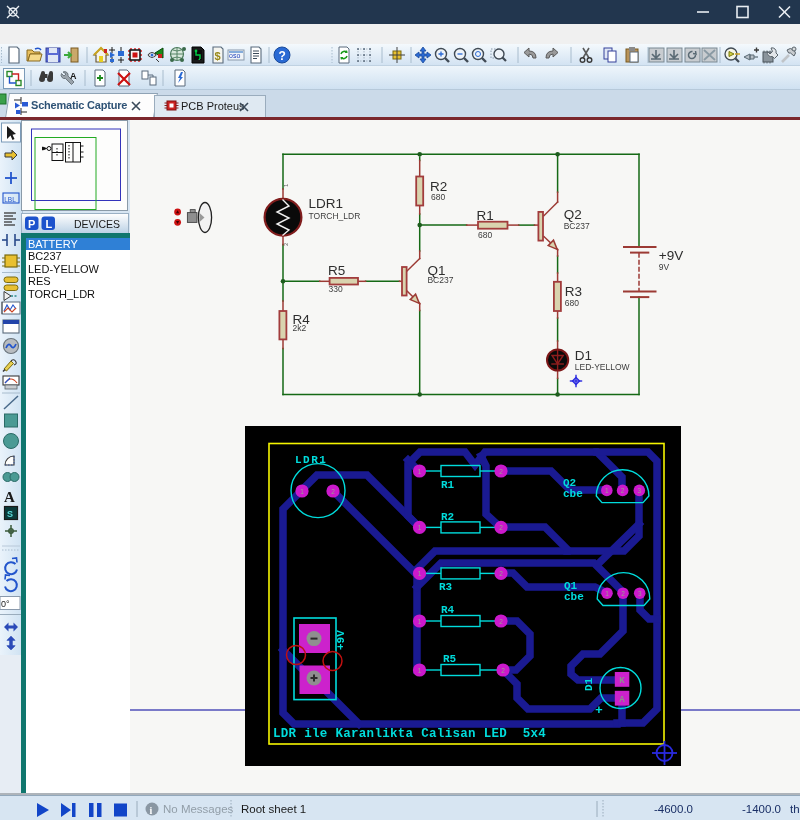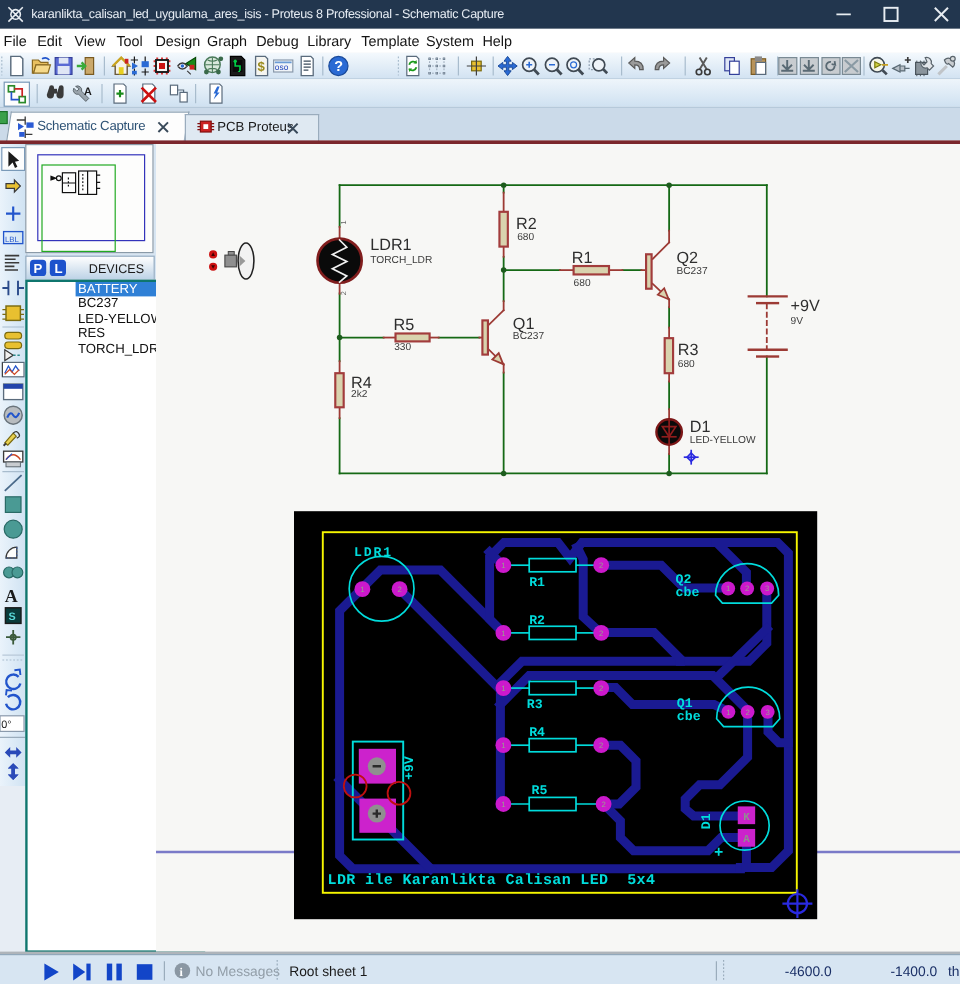--- a/index.html
+++ b/index.html
@@ -10,64 +10,50 @@
   #titletxt{left:26px;top:6px;font-size:10.5px;color:#e6ecf3;letter-spacing:-0.25px;}
   
   #menubar{top:24px;left:0;width:800px;height:20px;background:#ffffff;color:#141414;font-size:12px;}
   #menubar span{position:absolute;top:3px;}
   
   #tb1{top:44px;left:0;width:800px;height:22px;background:linear-gradient(#f4f9fd,#d3e3f2);border-bottom:1px solid #c0d2e2;box-sizing:border-box;}
   #tb2{top:66px;left:0;width:800px;height:24px;background:linear-gradient(#eef5fb,#cfe1f1);border-bottom:1px solid #b6c9da;box-sizing:border-box;}
   
   #tabbar{top:90px;left:0;width:800px;height:27px;background:#cbdae9;}
   #tab1{position:absolute;left:5px;top:93px;width:147px;height:24px;background:#fdfdfd;border:1px solid #8fa3b5;border-bottom:none;transform:skewX(-9deg);transform-origin:bottom left;}
-  #tab1txt{left:31px;top:99px;font-size:11px;font-weight:normal;color:#2e5275;letter-spacing:-0.2px;}
+  #tab1txt{left:31px;top:99px;font-size:11px;font-weight:bold;color:#2e5275;letter-spacing:-0.2px;}
   #tab2{position:absolute;left:154px;top:95px;width:110px;height:22px;background:#dfe9f2;border:1px solid #9aacbd;border-bottom:none;}
   #tab2txt{left:181px;top:100px;font-size:11px;color:#1a1a1a;}
   #redline{top:117px;left:0;width:800px;height:3px;background:#7b272c;}
   
   #toolcol{top:120px;left:0;width:22px;height:673px;background:linear-gradient(90deg,#eaf3fb,#cfe2f2);border-right:1px solid #aabfd2;}
   
   #lpanel{top:120px;left:23px;width:107px;height:673px;background:#d7e5f2;}
   #overview{position:absolute;left:-2px;top:0px;width:105px;height:89px;background:#fdfdfc;border:1px solid #8a9aa8;}
   #devhdr{position:absolute;left:-2px;top:93px;width:106px;height:19px;background:linear-gradient(#fefefe,#bcd2e6);border:1px solid #9ab0c4;}
-  #devlist{position:absolute;left:-2px;top:113px;width:106px;height:557px;background:#ffffff;border:2px solid #0f766e;font-size:11px;color:#101010;padding-left:40px;}
+  #devlist{position:absolute;left:-2px;top:113px;width:106px;height:557px;background:#ffffff;border:5px solid #0f766e;font-size:11px;color:#101010;}
   .drow{height:12.4px;line-height:12.4px;padding-left:2px;}
   
   #canvas{top:120px;left:130px;width:670px;height:673px;background:#f7f7f5;}
   
   #statusbar{top:795px;left:0;width:800px;height:25px;background:#d7e5f2;border-top:1px solid #92a8bb;font-size:11.5px;}
   #botline{top:793px;left:0;width:800px;height:2px;background:#aeb4ba;}
 </style></head>
 <body>
 <div id="win">
   <div class="abs" id="titlebar">
     <svg width="800" height="24">
       <g stroke="#e8edf2" stroke-width="1.6" fill="none">
         <path d="M7 6 L19 18 M19 6 L7 18 M9 12 a4 4 0 1 1 0 0.1" stroke-width="1.3"></path>
         <line x1="697" y1="12" x2="709" y2="12"></line>
         <rect x="737" y="6.5" width="11" height="11"></rect>
         <line x1="779" y1="6.5" x2="790" y2="17.5"></line>
           <line x1="790" y1="6.5" x2="779" y2="17.5"></line>
       </g>
     </svg>
-  </div>
-  <div class="abs" id="titletxt">karanlikta_calisan_led_uygulama_ares_isis - Proteus 8 Professional - Schematic Capture</div>
-  <div class="abs" id="menubar">
-    <span style="left:3px">File</span>
-      <span style="left:31px">Edit</span>
-      <span style="left:62px">View</span>
-    <span style="left:97px">Tool</span>
-      <span style="left:129.5px">Design</span>
-      <span style="left:172.5px">Graph</span>
-    <span style="left:213.5px">Debug</span>
-      <span style="left:256px">Library</span>
-      <span style="left:301px">Template</span>
-    <span style="left:355px">System</span>
-      <span style="left:402px">Help</span>
   </div>
   <div class="abs" id="tb1">
   <svg width="800" height="22">
     <g transform="translate(0,2)">
       <line x1="1.5" y1="1" x2="1.5" y2="17" stroke="#a8bccd" stroke-dasharray="1.5,1.5"></line>
       <g transform="translate(5,0)">
             <path d="M4 1 L12 1 L14 3 L14 17 L4 17 Z" fill="#fff" stroke="#5a6b7c" stroke-width="1.2"></path>
           </g>
       <g transform="translate(25,0)">
             <path d="M2 15 L2 4 L7 4 L9 6 L15 6 L15 8 L5 8 L3 15 Z" fill="#e8c060" stroke="#8a6a20" stroke-width="1"></path>

